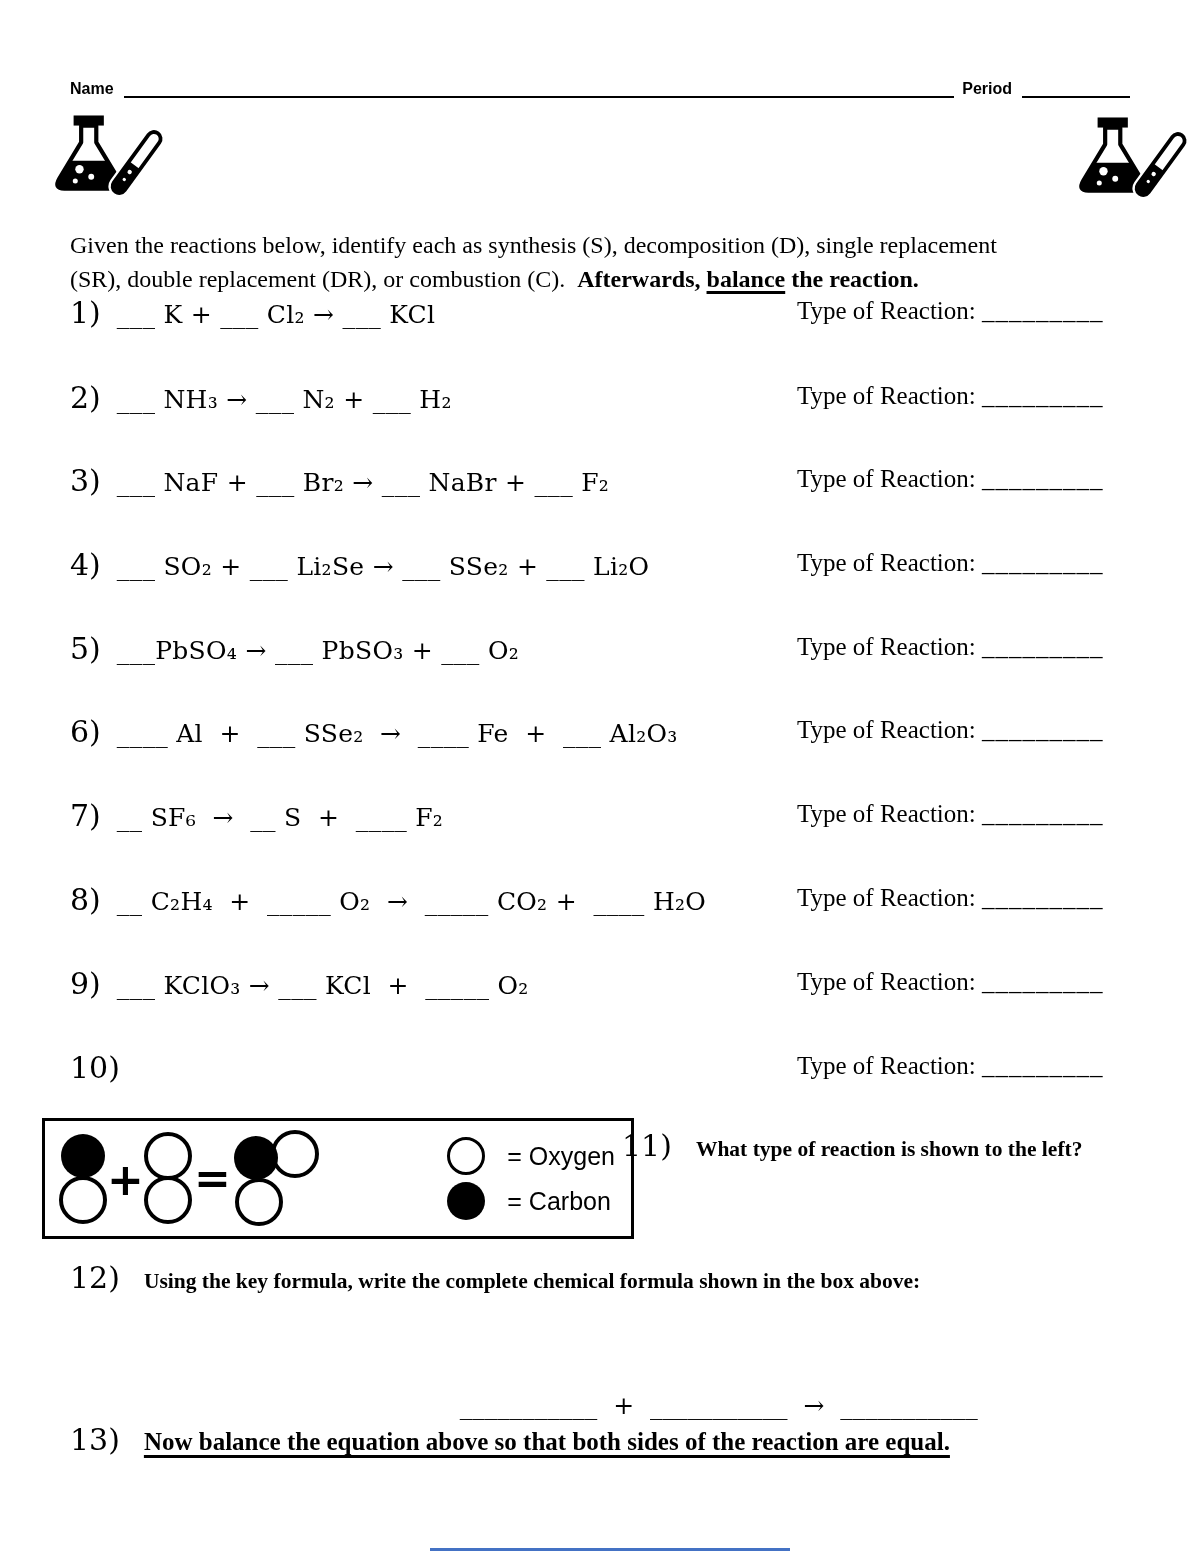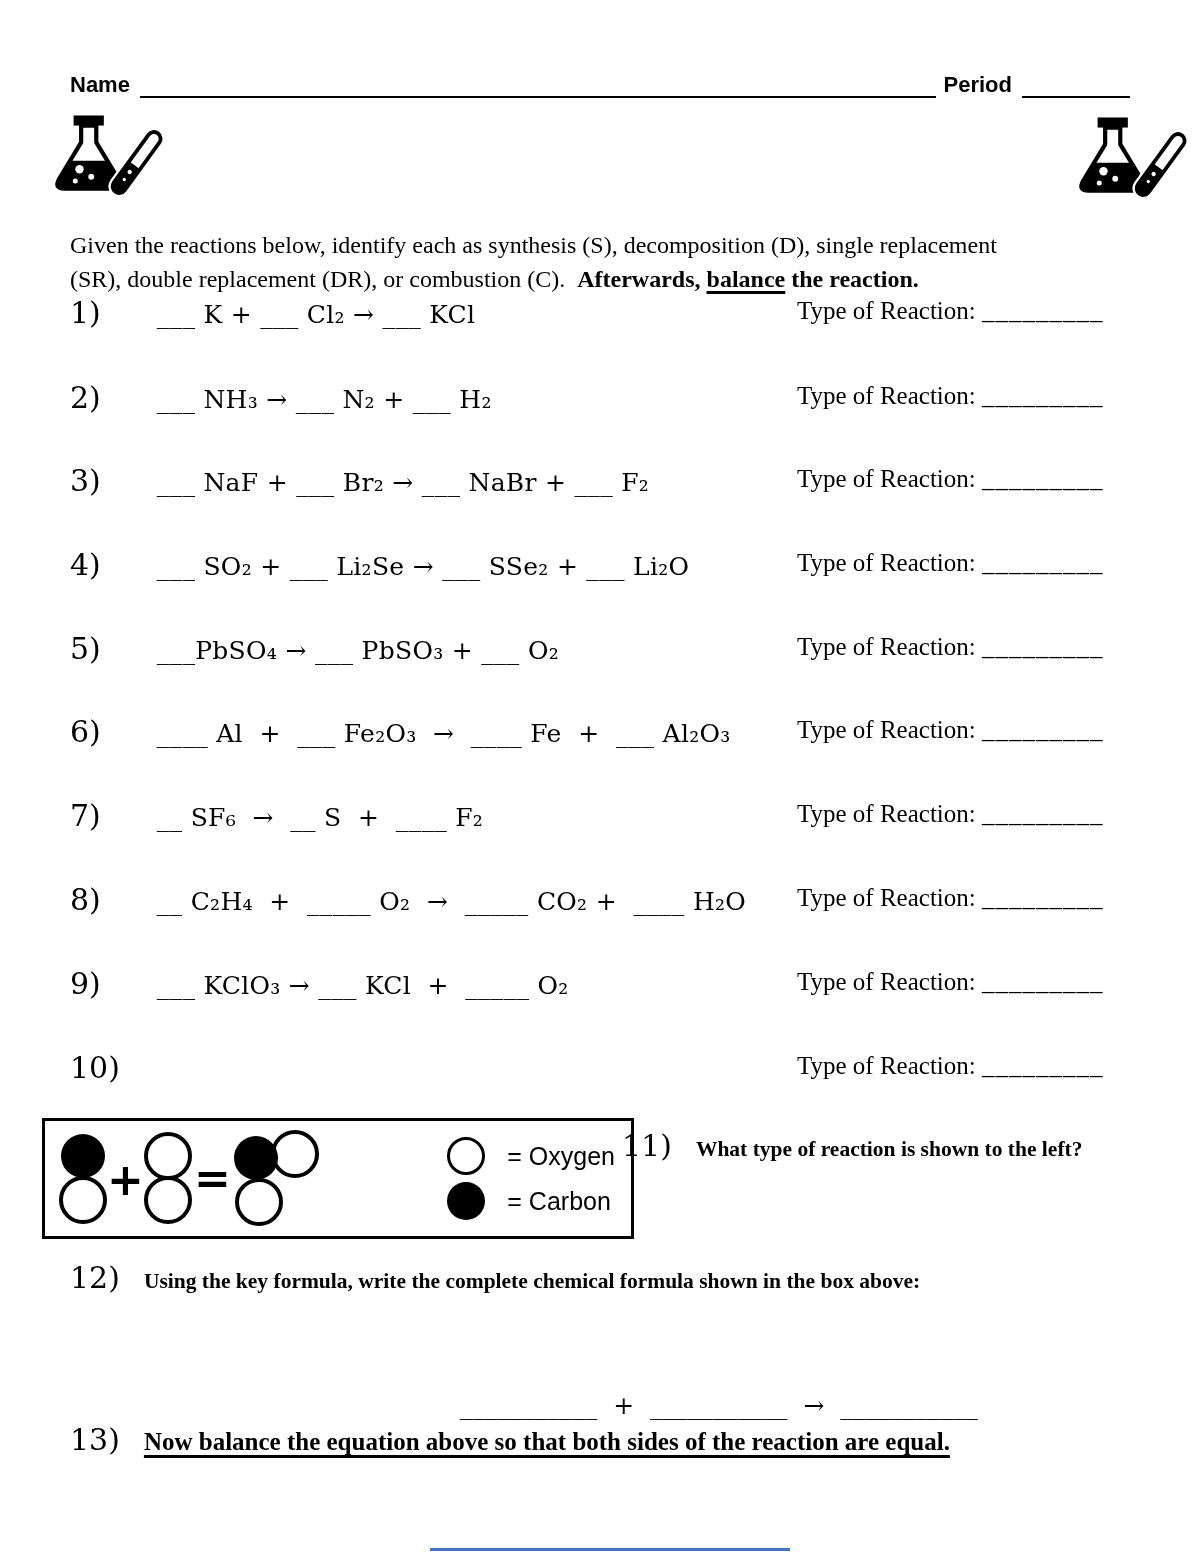--- a/index.html
+++ b/index.html
@@ -1,42 +1,42 @@
 <!DOCTYPE html>
 <html><head>
 <meta charset="utf-8">
 <style>
   html,body{margin:0;padding:0;background:#888;}
   .page{position:relative;width:1200px;height:1553px;background:#ffffff;margin:0 auto;
         font-family:"Liberation Serif",serif;color:#000;overflow:hidden;}
 
   
   .header-row{position:absolute;top:72px;left:70px;width:1060px;display:flex;align-items:flex-end;
-              font-family:"Liberation Sans",sans-serif;font-size:22px;font-weight:bold;}
+              font-family:"Liberation Sans",sans-serif;font-size:16px;font-weight:bold;}
   .hline{border-bottom:2px solid #000;height:24px;}
   .hline.long{flex:1;margin:0 8px 0 10px;}
   .hline.short{width:108px;margin-left:10px;}
 
   
   .title{position:absolute;top:118px;left:50%;transform:translateX(-50%);margin:0;
          font-family:"DejaVu Serif",serif;font-weight:bold;font-size:50px;letter-spacing:1px;
          white-space:nowrap;border-bottom:7px solid #000;padding:0 8px 5px 8px;}
   .flask{position:absolute;width:126px;height:100px;}
   .flask-left{left:40px;top:110px;}
   .flask-right{left:1064px;top:112px;}
 
   
   .intro{position:absolute;top:204px;left:70px;width:1062px;font-size:24px;line-height:34px;
          white-space:nowrap;}
   .intro b u{text-underline-offset:4px;text-decoration-thickness:2.5px;}
 
   
   .qrow{position:absolute;left:70px;width:1062px;height:42px;display:flex;align-items:baseline;}
   .qnum{font-family:"DejaVu Serif",serif;font-size:30px;flex:0 0 auto;margin-right:16px;}
-  .qeq{font-family:"DejaVu Serif",serif;font-size:25px;white-space:pre;letter-spacing:.3px;margin-left:40px;}
+  .qeq{font-family:"DejaVu Serif",serif;font-size:25px;white-space:pre;letter-spacing:.3px;}
   .tor{position:absolute;left:727px;top:2px;font-size:25px;white-space:pre;}
   .torblank{letter-spacing:1px;}
 
   
   .molbox{position:absolute;left:42px;top:1118px;width:560px;height:115px;border:3px solid #000;
           display:flex;align-items:center;justify-content:space-between;padding:0 16px 0 10px;}
   .legend{display:flex;flex-direction:column;gap:7px;}
   .legend-row{display:flex;align-items:center;gap:22px;font-family:"Liberation Sans",sans-serif;
               font-size:25px;}
   .key-circle{width:38px;height:38px;border-radius:50%;box-sizing:border-box;}
@@ -128,21 +128,21 @@
     <span class="qeq">___ SO₂ + ___ Li₂Se → ___ SSe₂ + ___ Li₂O</span>
     <span class="tor"><span>Type of Reaction: </span><span class="torblank">_________</span></span>
   </div>
   <div class="qrow" style="top:631px">
     <span class="qnum">5)</span>
     <span class="qeq">___PbSO₄ → ___ PbSO₃ + ___ O₂</span>
     <span class="tor"><span>Type of Reaction: </span><span class="torblank">_________</span></span>
   </div>
   <div class="qrow" style="top:714px">
     <span class="qnum">6)</span>
-    <span class="qeq">____ Al  +  ___ Fe₂O₃  →  ____ Fe  +  ___ Al₂O₃</span>
+    <span class="qeq">____ Al  +  ___ SSe₂  →  ____ Fe  +  ___ Al₂O₃</span>
     <span class="tor"><span>Type of Reaction: </span><span class="torblank">_________</span></span>
   </div>
   <div class="qrow" style="top:798px">
     <span class="qnum">7)</span>
     <span class="qeq">__ SF₆  →  __ S  +  ____ F₂</span>
     <span class="tor"><span>Type of Reaction: </span><span class="torblank">_________</span></span>
   </div>
   <div class="qrow" style="top:882px">
     <span class="qnum">8)</span>
     <span class="qeq">__ C₂H₄  +  _____ O₂  →  _____ CO₂ +  ____ H₂O</span>

